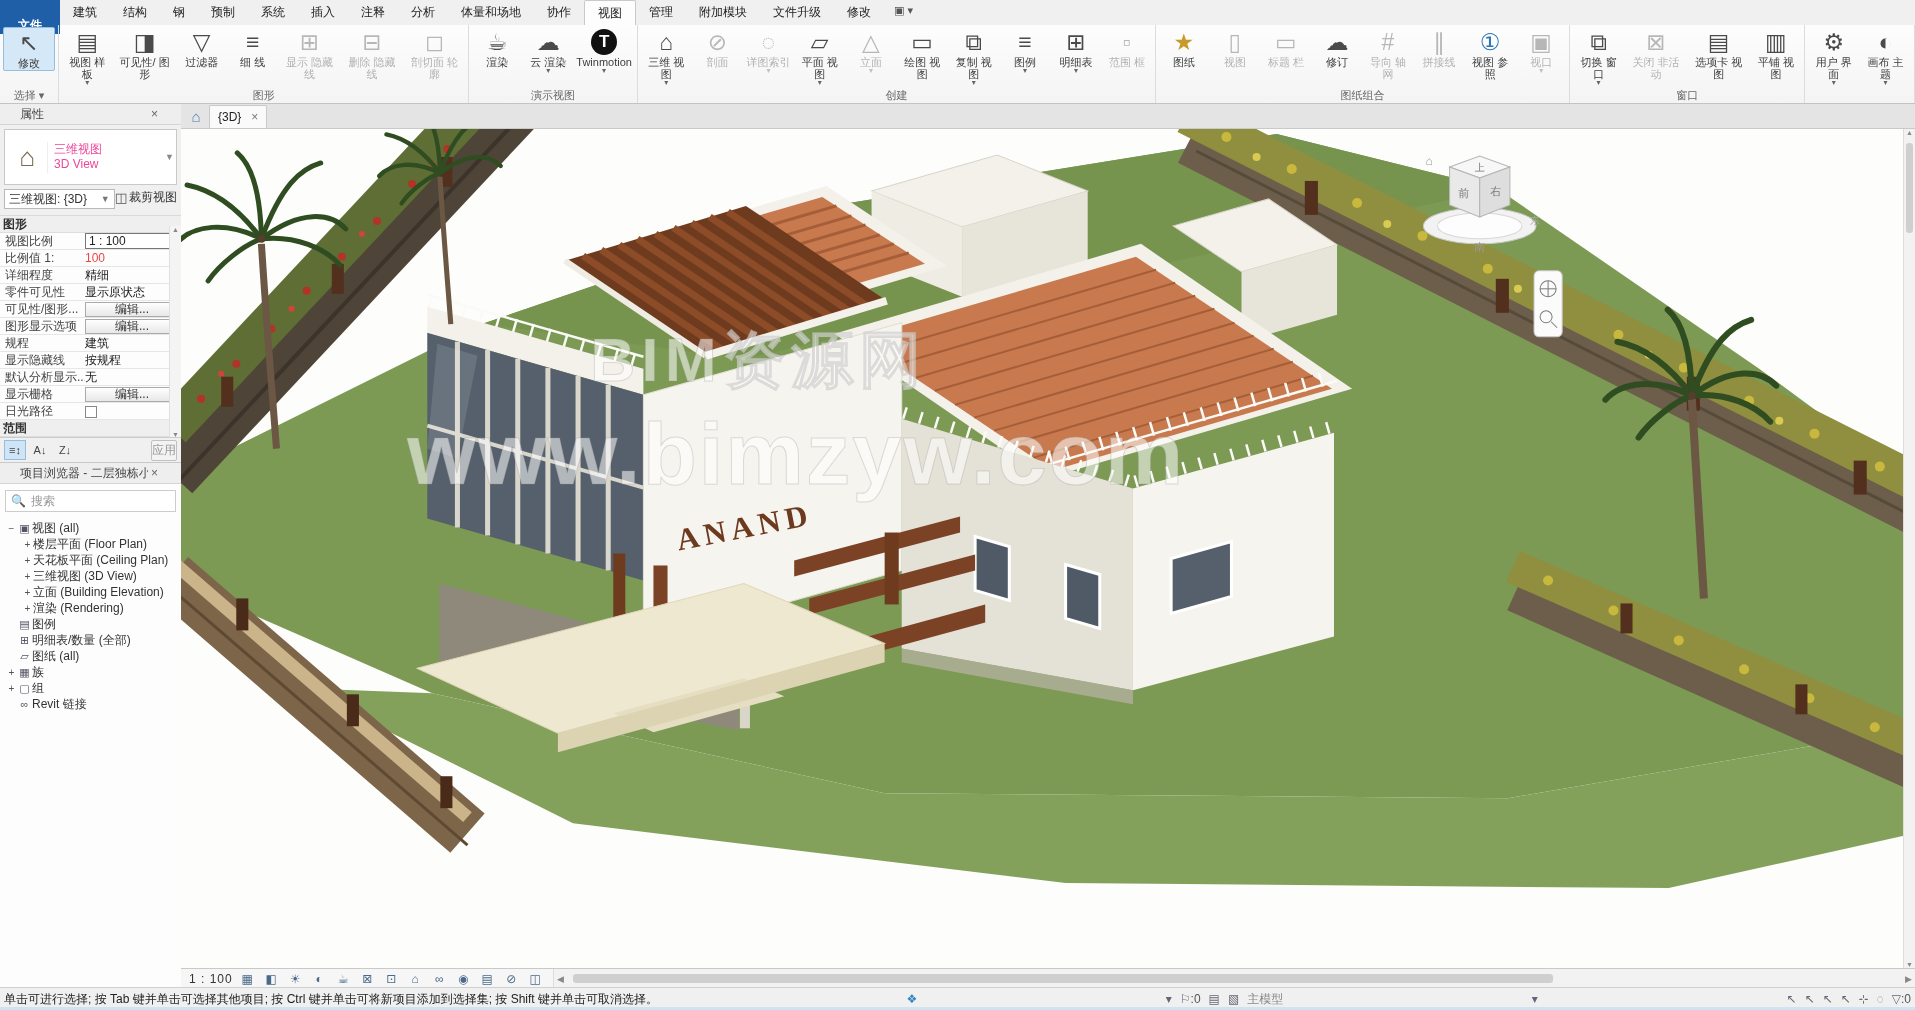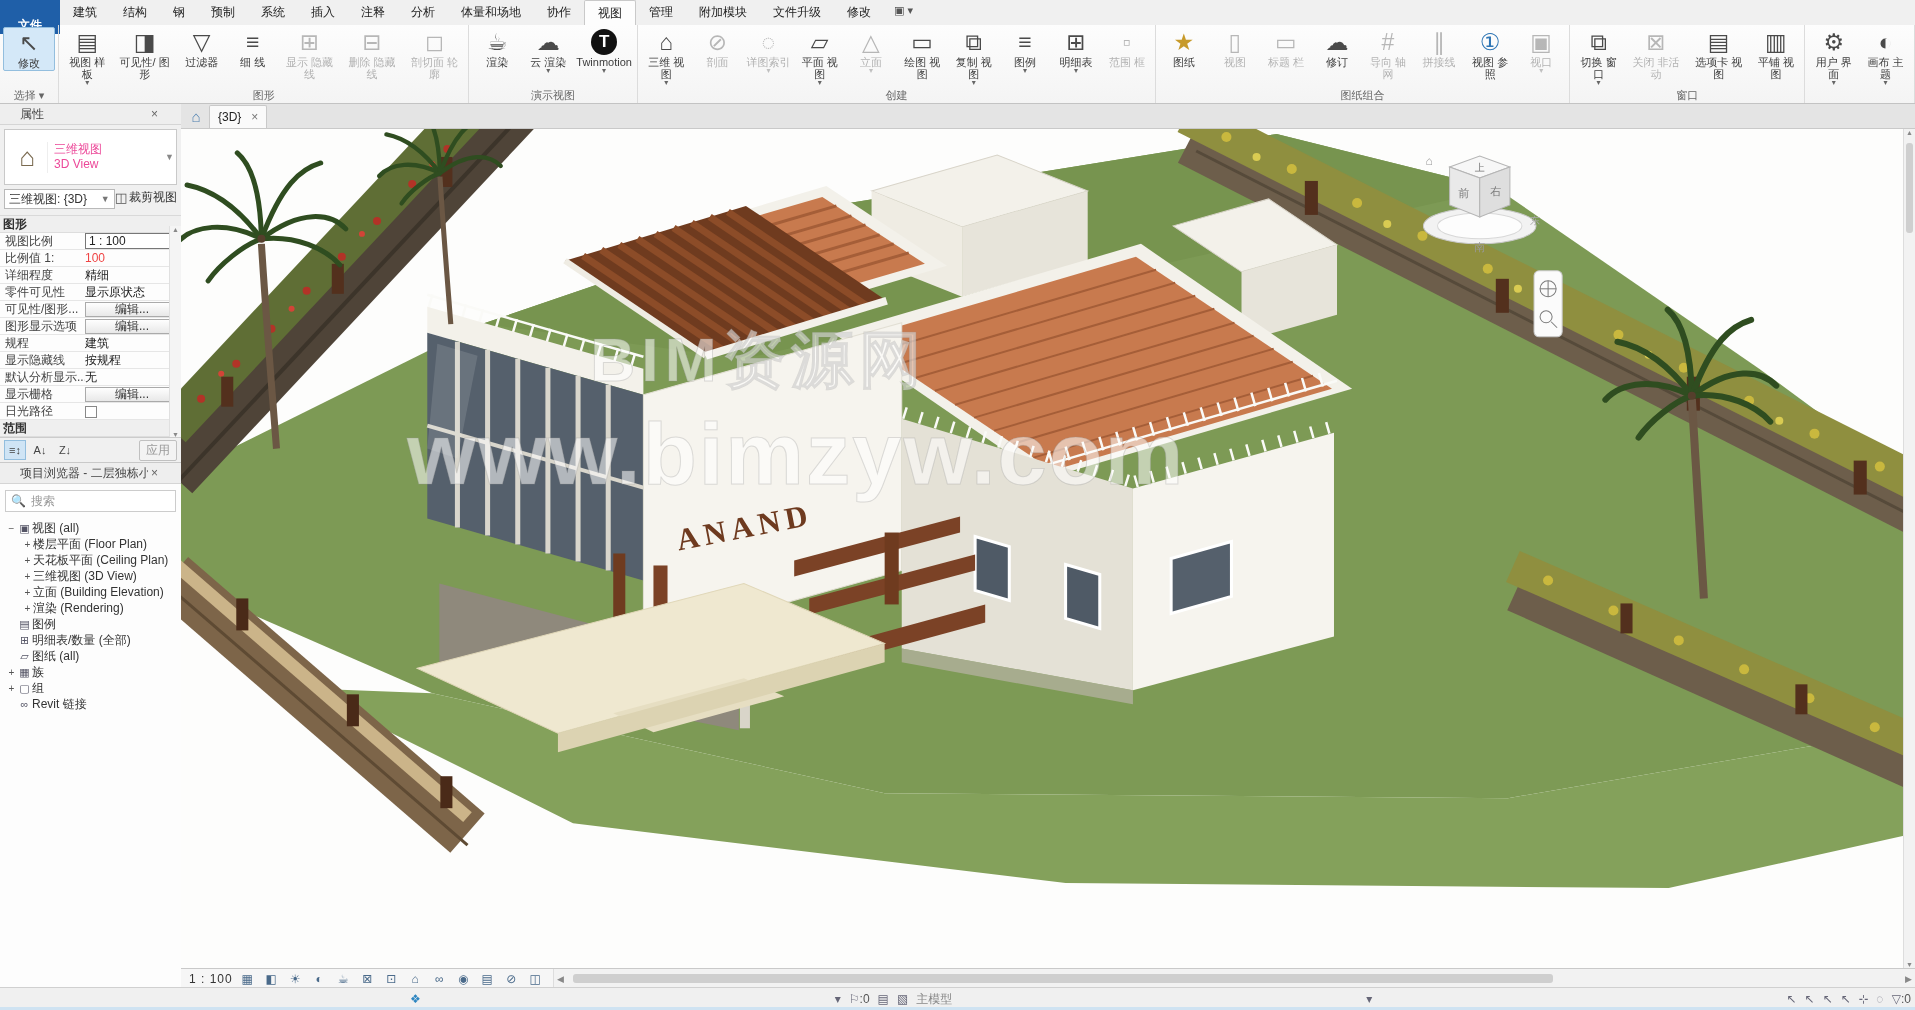--- a/index.html
+++ b/index.html
@@ -44,21 +44,21 @@
   .prow.section{background:#efefef;font-weight:bold;color:#333;padding-left:3px;border-bottom:1px solid #ddd}
   .plabel{width:80px;padding-left:5px;color:#444;white-space:nowrap;overflow:hidden}
   .pval{flex:1;color:#222;white-space:nowrap;overflow:hidden;padding-right:2px}
   .pval.grey{color:#ef4444}
   .pval .valbox{display:block;border:1px solid #777;background:#fff;padding:0 3px;height:14px;line-height:14px}
   .pval .pbtn{display:block;border:1px solid #aaa;background:linear-gradient(#fefefe,#e8e8e8);text-align:center;height:13px;line-height:13px;color:#333}
   .pval .chk{display:inline-block;width:10px;height:10px;border:1px solid #888;background:#fff;vertical-align:middle}
   .props-foot{position:absolute;bottom:0;left:0;right:0;height:24px;border-top:1px solid #ccc;background:#f0f0f0;display:flex;align-items:center;gap:3px;padding:0 4px}
   .sortbtn{width:20px;height:18px;border:1px solid transparent;text-align:center;line-height:18px;font-size:11px;color:#444}
   .sortbtn.on{background:#cfe4f5;border-color:#93bede}
-  .applybtn{margin-left:auto;border:1px solid #c0c0c0;background:#f3f3f3;color:#9a9a9a;padding:1px 6px;border-radius:2px}
+  .applybtn{margin-left:auto;border:1px solid #c0c0c0;background:#f3f3f3;color:#9a9a9a;padding:1px 0;border-radius:2px}
   .props-scroll{position:absolute;right:0;top:122px;bottom:24px;width:11px;background:#f4f4f4;border-left:1px solid #e0e0e0;
                 display:flex;flex-direction:column;justify-content:space-between;align-items:center;font-size:7px;color:#888}
   #browser{position:absolute;top:462px;left:0;width:181px;bottom:22px;background:#fdfdfd;border-right:1px solid #c9c9c9;border-top:1px solid #c9c9c9}
   .search-row{margin:6px 5px;border:1px solid #ccc;background:#fff;height:20px;display:flex;align-items:center;padding:0 5px;gap:5px;color:#999}
   .search-row .mag{font-size:12px;color:#777}
   .tree{padding:2px 0}
   .titem{display:flex;align-items:center;height:16px;color:#333;white-space:nowrap}
   .titem .expander{width:11px;text-align:center;color:#555;font-size:10px}
   .titem .ticon{width:15px;text-align:center;color:#556;font-size:11px}
   
@@ -761,20 +761,21 @@
       </span>
     <div class="hscroll">
         <span style="padding:0 3px">◀</span>
         <span class="thumb"></span>
         <span style="margin-left:auto;padding:0 3px">▶</span>
       </div>
   </div>
 </div>
 
 <div id="statusbar">
+  <span class="msg">单击可进行选择; 按 Tab 键并单击可选择其他项目; 按 Ctrl 键并单击可将新项目添加到选择集; 按 Shift 键并单击可取消选择。</span>
   <span class="spacer"></span>
   <span class="sic colored">❖</span>
   <span class="spacer"></span>
   <span class="sic">▾</span>
   <span class="sic">⚐<span class="badge">:0</span></span>
   <span class="sic">▤</span>
   <span class="sic">▧</span>
   <span class="mm-label">主模型</span>
   <span class="spacer"></span>
   <span class="sic">▾</span>

